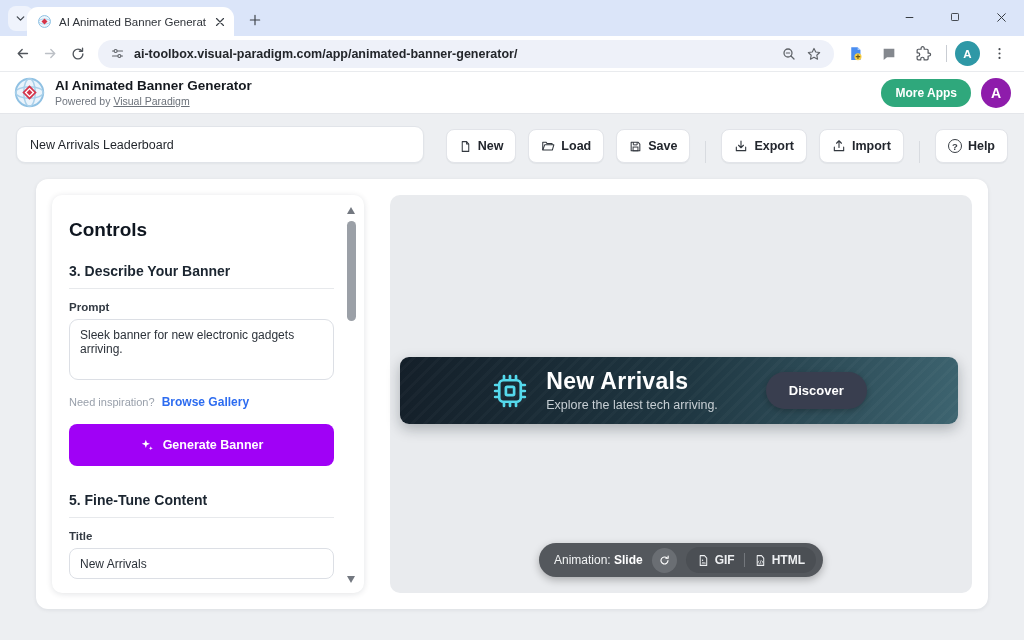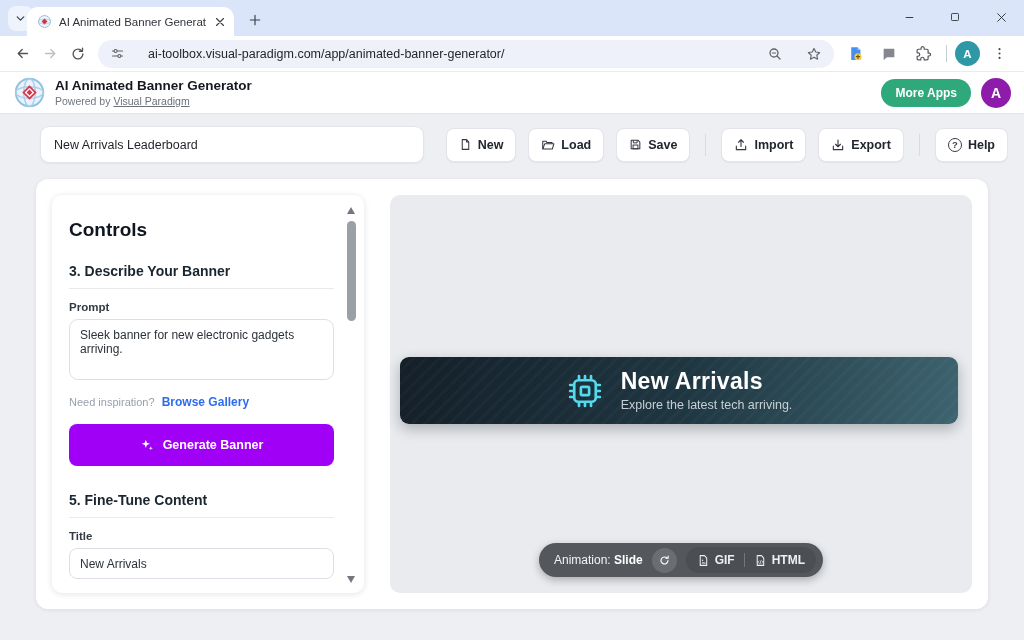--- a/index.html
+++ b/index.html
@@ -14,21 +14,21 @@
     border-radius:11px 11px 0 0; display:flex; align-items:center; padding:0 7px 0 10px; gap:7px; }
   .tab-title { flex:1; font-size:11.5px; color:#30343a; white-space:nowrap; overflow:hidden; }
   .newtab { position:absolute; left:243px; top:8px; width:24px; height:24px; border-radius:6px;
     display:flex; align-items:center; justify-content:center; }
   .wincontrols { position:absolute; right:0; top:0; height:34px; display:flex; }
   .winbtn { width:46px; height:34px; display:flex; align-items:center; justify-content:center; }
 
   .navbar { height:36px; background:#fff; display:flex; align-items:center; padding:0 8px; border-bottom:1px solid #e9ebee; }
   .navbtn { width:28px; height:28px; display:flex; align-items:center; justify-content:center; border-radius:50%; }
   .urlbar { flex:1; height:28px; margin:0 6px; background:#eef1f9; border-radius:14px;
-    display:flex; align-items:center; padding:0 12px; gap:23px; }
+    display:flex; align-items:center; padding:0 12px; gap:9px;font-weight:bold; }
   .url-text { font-size:12.5px; color:#23262b; flex:1; white-space:nowrap; overflow:hidden; }
   .nav-right { display:flex; align-items:center; gap:4px; padding-right:2px; }
   .nav-right .navbtn { width:30px; }
   .vsep { width:1px; height:17px; background:#c9cdd3; margin:0 4px; }
   .profile-badge { width:25px; height:25px; border-radius:50%; background:#2e98a6; color:#fff;
     font-size:11.5px; font-weight:700; display:flex; align-items:center; justify-content:center; }
 
   
   .app-header { height:42px; background:#fff; border-bottom:1px solid #e4e6ea;
     display:flex; align-items:center; padding:0 13px; }
@@ -36,21 +36,21 @@
   .app-title { font-size:13.5px; font-weight:700; color:#15191f; line-height:1.25; }
   .app-sub { font-size:10.5px; color:#717780; }
   .app-sub .plink { text-decoration:underline; color:#6b7179; }
   .spacer { flex:1; }
   .more-apps { background:#2fa87c; color:#fff; font-size:12px; font-weight:700; border:none;
     border-radius:14px; padding:7px 14px; }
   .app-avatar { width:30px; height:30px; border-radius:50%; background:#8e1cab; color:#fff;
     font-size:14px; font-weight:700; display:flex; align-items:center; justify-content:center; margin-left:10px; }
 
   
-  .toolrow { display:flex; align-items:center; gap:12px; padding:12px 16px 10px;margin-left:24px; }
+  .toolrow { display:flex; align-items:flex-end; gap:12px; padding:12px 16px 10px; }
   .name-input { flex:1; height:37px; border:1px solid #e1e4e9; border-radius:9px; background:#fff;
     padding:0 13px; font-size:12.5px; color:#1f2329; font-family:"Liberation Sans",sans-serif;
     box-shadow:0 1px 2px rgba(20,30,40,.05); outline:none; margin-right:10px; }
   .tbtn { display:flex; align-items:center; gap:6px; background:#fff; border:1px solid #e2e4e9;
     border-radius:8px; height:34px; padding:0 12px; font-size:12.5px; font-weight:600; color:#22262d;
     box-shadow:0 1px 1px rgba(20,30,40,.05); }
   .tsep { width:1px; height:22px; background:#d8dbe0; margin:0 3px; }
   .qmark { width:14px; height:14px; border:1.6px solid #3a3f46; border-radius:50%; font-size:9.5px;
     font-weight:700; color:#3a3f46; display:flex; align-items:center; justify-content:center; }
 
@@ -259,31 +259,31 @@
     <svg width="13" height="13" viewBox="0 0 24 24">
         <path d="M4 4h12.5L20 7.5V20H4z" fill="none" stroke="#33383f" stroke-width="1.9" stroke-linejoin="round"></path>
         <path d="M8 4v5h7V4" fill="none" stroke="#33383f" stroke-width="1.8"></path>
         <rect x="7.5" y="13" width="9" height="7" fill="none" stroke="#33383f" stroke-width="1.8"></rect>
       </svg>
     <span>Save</span>
   </button>
   <div class="tsep"></div>
   <button class="tbtn">
     <svg width="14" height="14" viewBox="0 0 24 24">
+        <path d="M12 3.5v11M7.8 10.7L12 15l4.2-4.3" fill="none" stroke="#33383f" stroke-width="1.9" stroke-linecap="round" stroke-linejoin="round"></path>
+        <path d="M4 14v6h16v-6" fill="none" stroke="#33383f" stroke-width="1.9" stroke-linecap="round" stroke-linejoin="round"></path>
+      </svg>
+    <span>Export</span>
+  </button>
+  <button class="tbtn">
+    <svg width="14" height="14" viewBox="0 0 24 24">
         <path d="M12 14.5V3.5M7.8 7.3L12 3l4.2 4.3" fill="none" stroke="#33383f" stroke-width="1.9" stroke-linecap="round" stroke-linejoin="round"></path>
         <path d="M4 14v6h16v-6" fill="none" stroke="#33383f" stroke-width="1.9" stroke-linecap="round" stroke-linejoin="round"></path>
       </svg>
     <span>Import</span>
-  </button>
-  <button class="tbtn">
-    <svg width="14" height="14" viewBox="0 0 24 24">
-        <path d="M12 3.5v11M7.8 10.7L12 15l4.2-4.3" fill="none" stroke="#33383f" stroke-width="1.9" stroke-linecap="round" stroke-linejoin="round"></path>
-        <path d="M4 14v6h16v-6" fill="none" stroke="#33383f" stroke-width="1.9" stroke-linecap="round" stroke-linejoin="round"></path>
-      </svg>
-    <span>Export</span>
   </button>
   <div class="tsep"></div>
   <button class="tbtn">
     <span class="qmark">?</span>
     <span>Help</span>
   </button>
 </div>
 
 <div class="main-card">
 
@@ -332,20 +332,21 @@
           <path d="M8.2 2.6v2.1M12 2.6v2.1M15.8 2.6v2.1"></path>
           <path d="M8.2 19.3v2.1M12 19.3v2.1M15.8 19.3v2.1"></path>
           <path d="M2.6 8.2h2.1M2.6 12h2.1M2.6 15.8h2.1"></path>
           <path d="M19.3 8.2h2.1M19.3 12h2.1M19.3 15.8h2.1"></path>
         </g>
       </svg>
       <div class="banner-text">
         <div class="banner-title">New Arrivals</div>
         <div class="banner-sub">Explore the latest tech arriving.</div>
       </div>
+      <button class="cta">Discover</button>
     </div>
 
     <div class="anim-bar">
       <span class="anim-label"><span>Animation:</span>&nbsp;<b>Slide</b></span>
       <button class="refresh-btn">
         <svg width="13" height="13" viewBox="0 0 24 24">
           <path d="M18.5 12a6.5 6.5 0 1 1-1.9-4.6" fill="none" stroke="#fff" stroke-width="2.1" stroke-linecap="round"></path>
           <path d="M18.8 3.6v4.2h-4.2" fill="none" stroke="#fff" stroke-width="2.1" stroke-linecap="round" stroke-linejoin="round"></path>
         </svg>
       </button>

